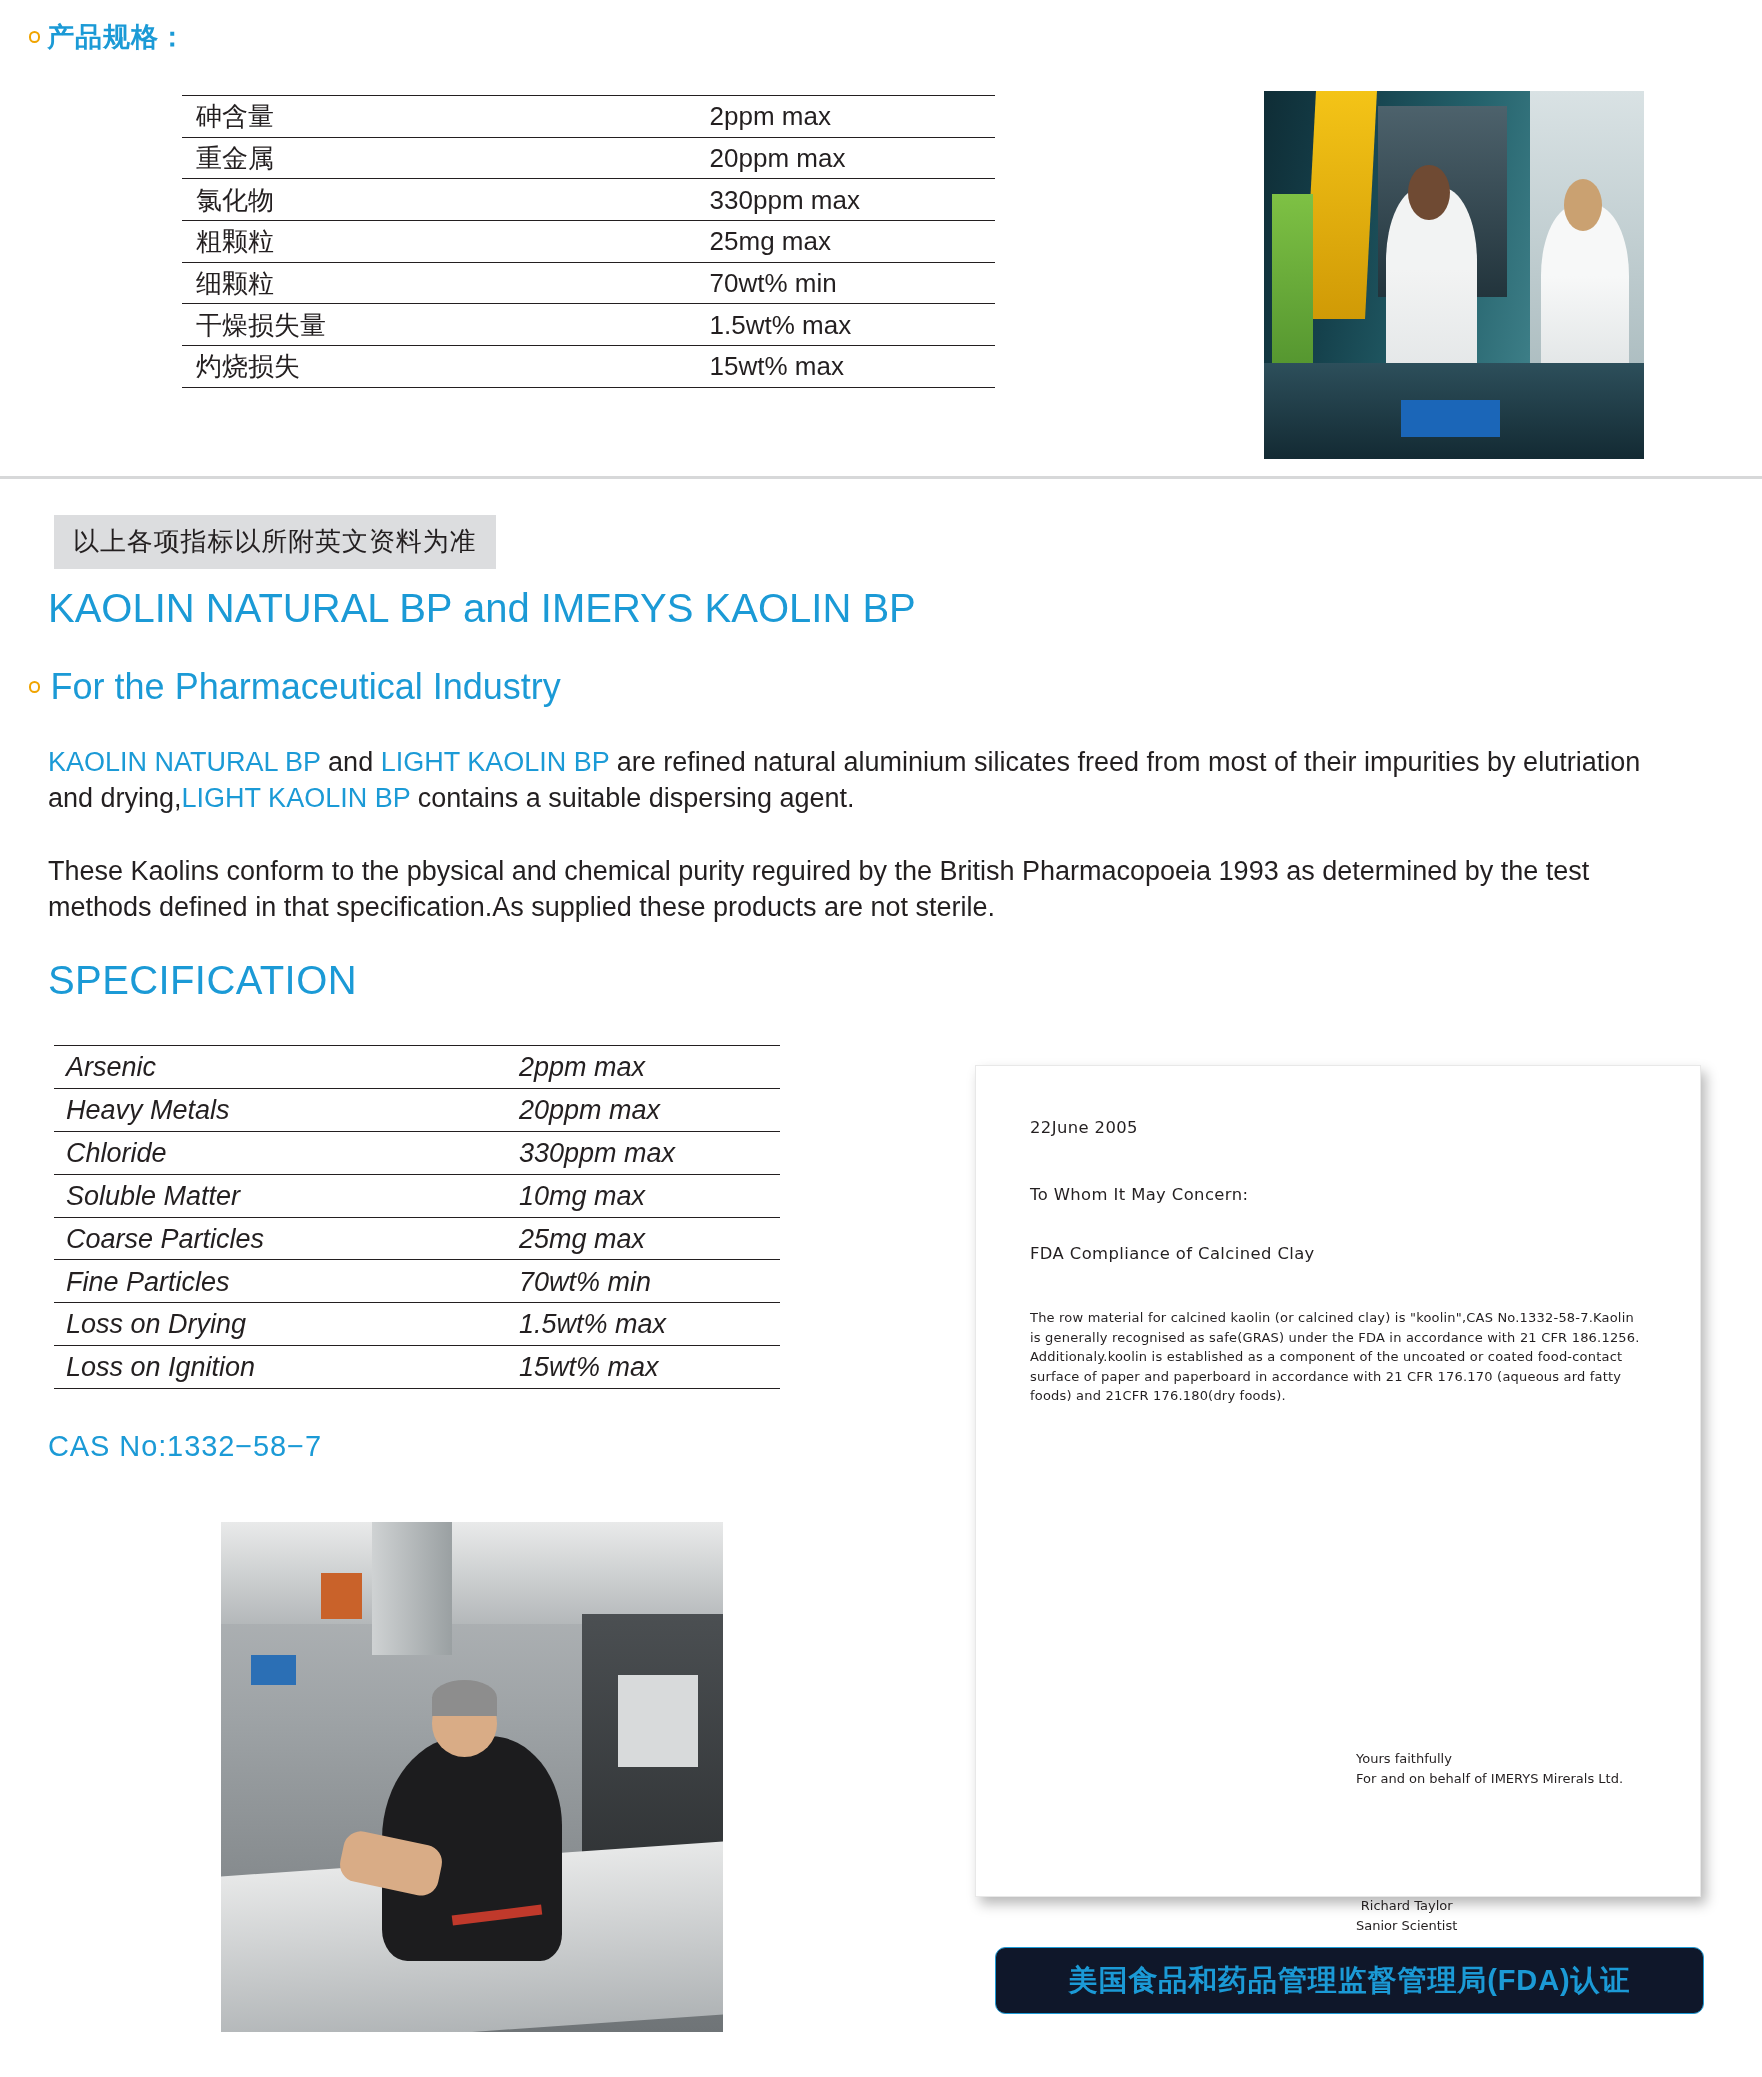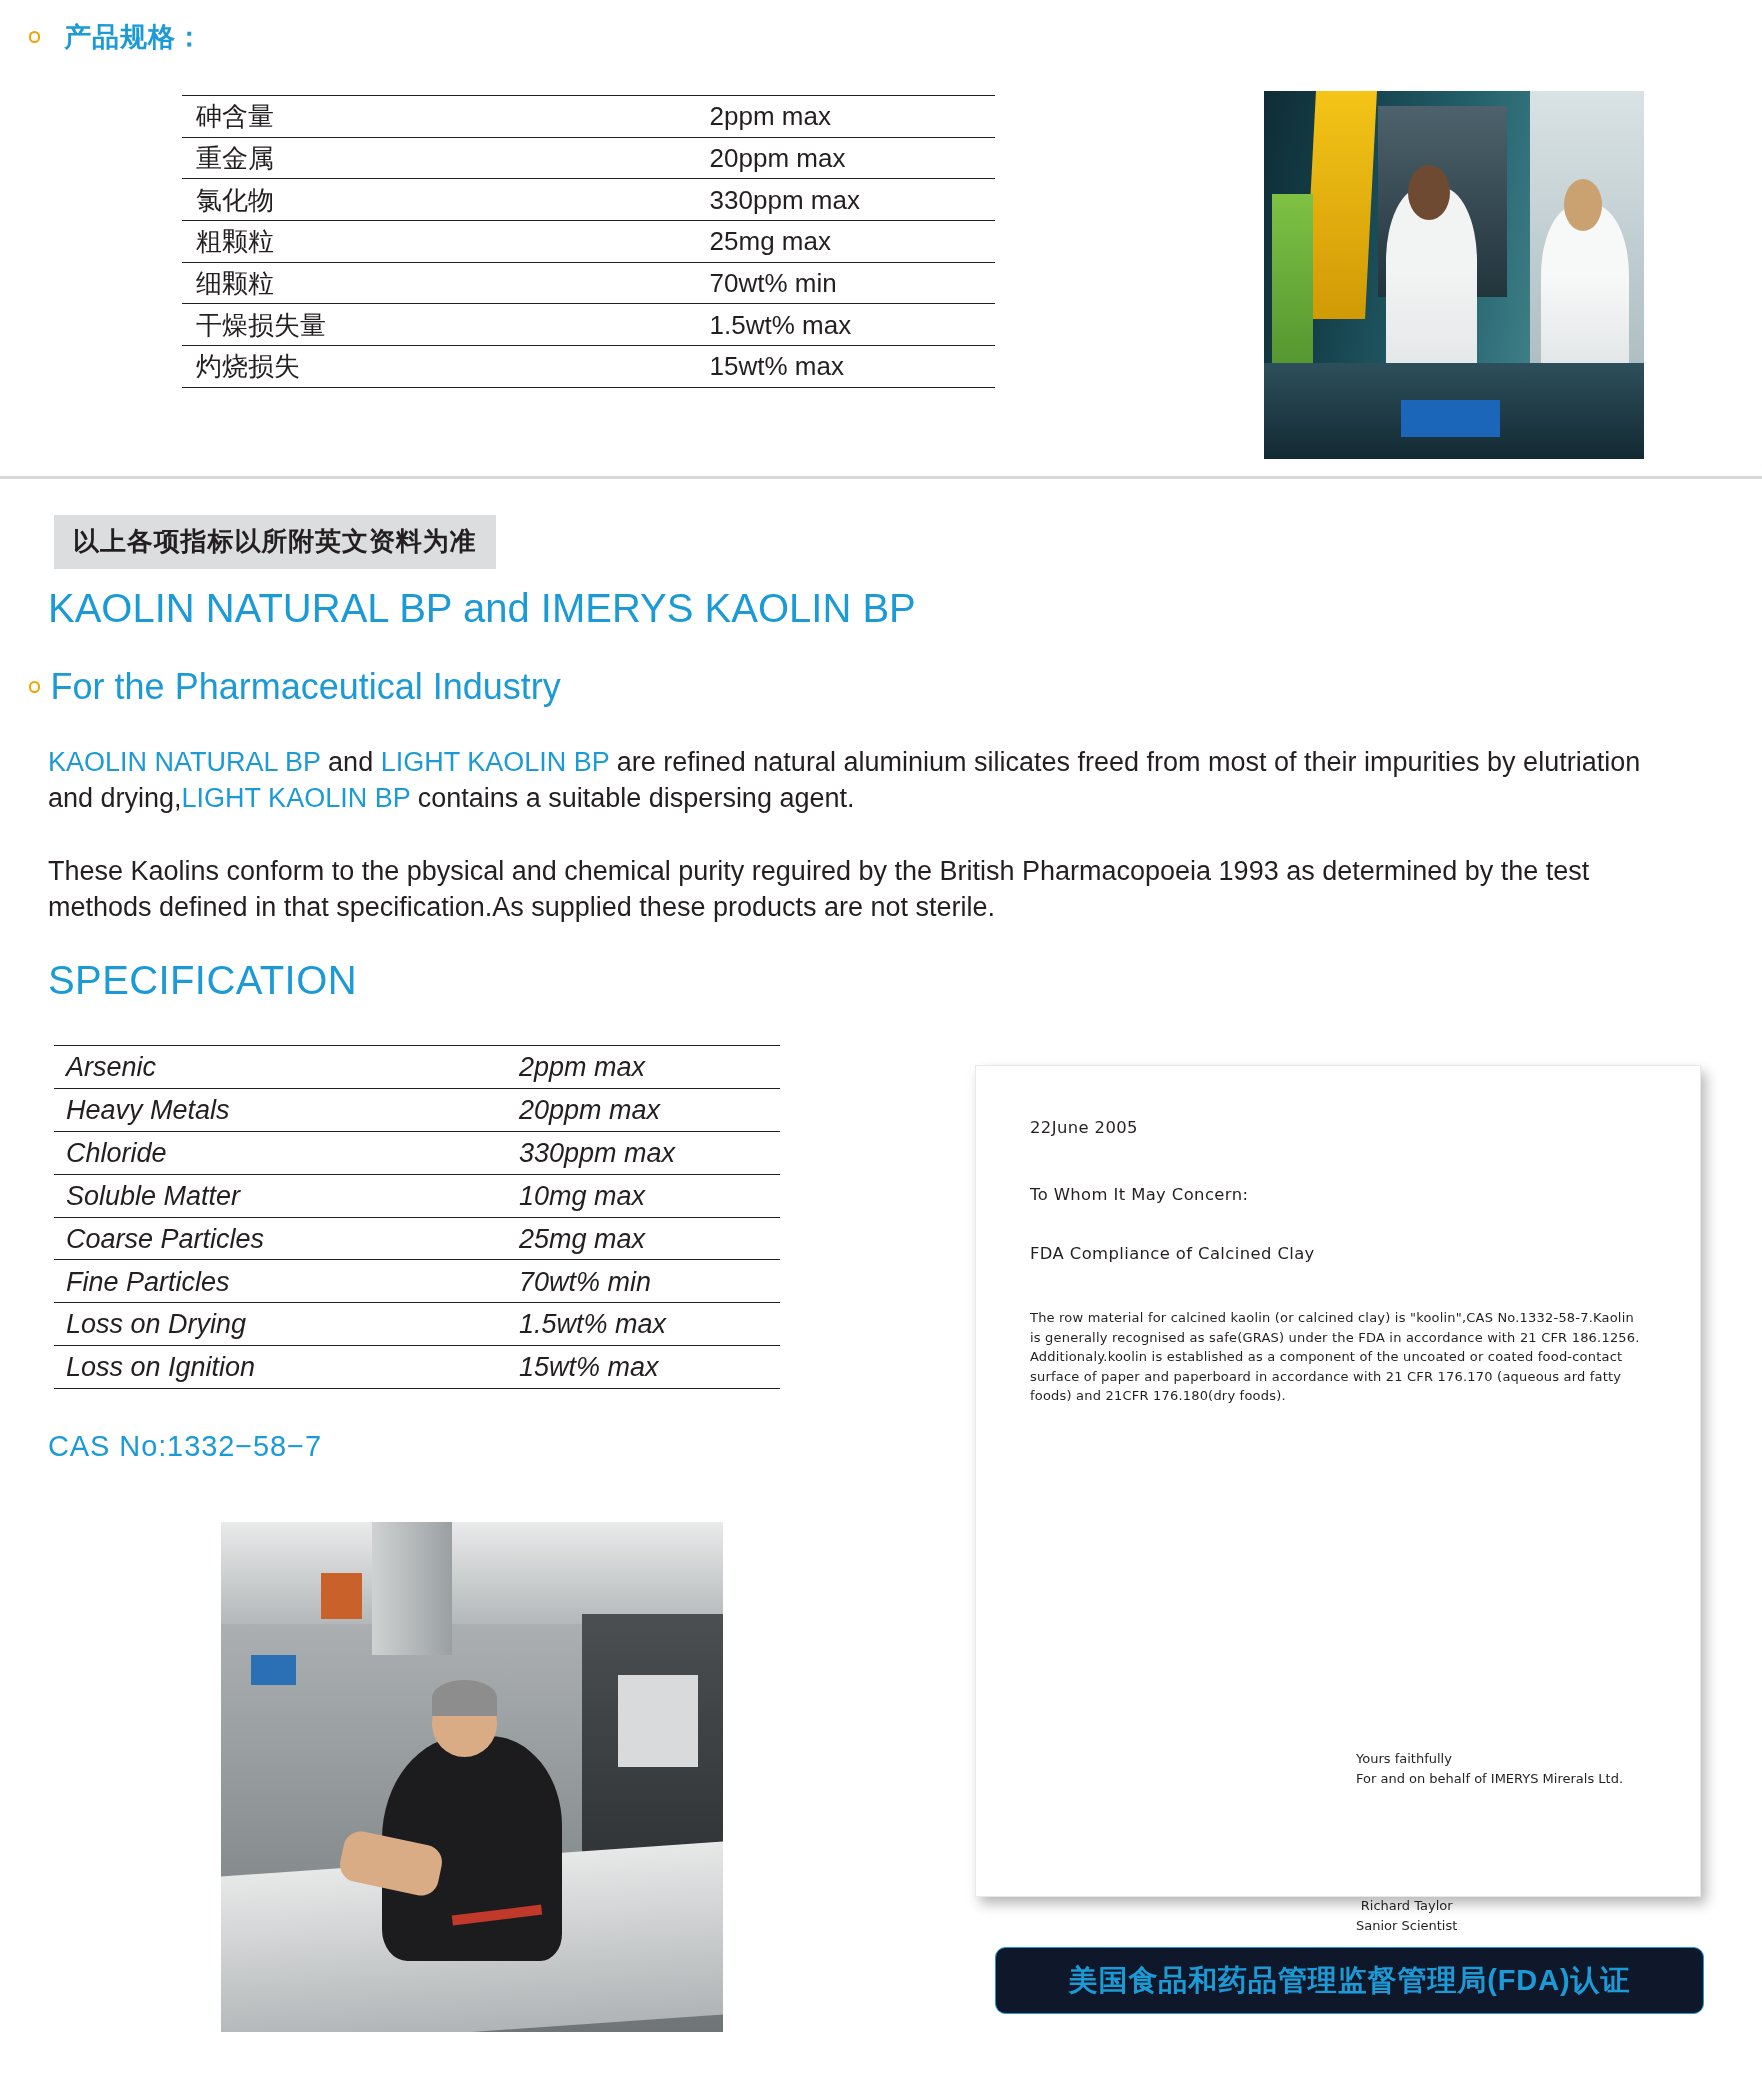--- a/index.html
+++ b/index.html
@@ -22,21 +22,21 @@
     position: relative;
     padding: 0;
     height: 489px;
   }
   .cn-heading {
     position: absolute;
     left: 29px;
     top: 19px;
     display: flex;
     align-items: center;
-    gap: 24px;
+    gap: 7px;
   }
   .bullet-ring {
     width: 11.2px;
     height: 11.2px;
     border-radius: 50%;
     border: 2.6px solid #f0a400;
     background: #ffffff;
     display: inline-block;
     flex: none;
   }
@@ -195,21 +195,21 @@
   }
 
   
   .cn-note {
     position: absolute;
     left: 54px;
     top: 515px;
     background: #dcdddf;
     padding: 8.6px 19px 10.4px 19px;
     font-size: 26px;
-    font-weight: bold;
+    font-weight: normal;
     color: #231f20;
     letter-spacing: 0.9px;
   }
 
   .title-main {
     position: absolute;
     left: 48px;
     top: 586px;
     font-size: 40px;
     color: #1b9ad6;

